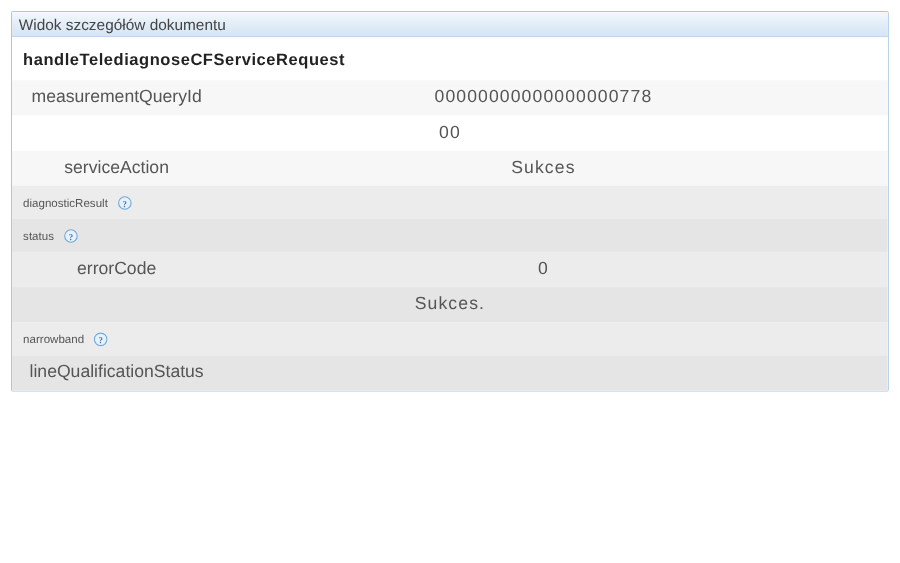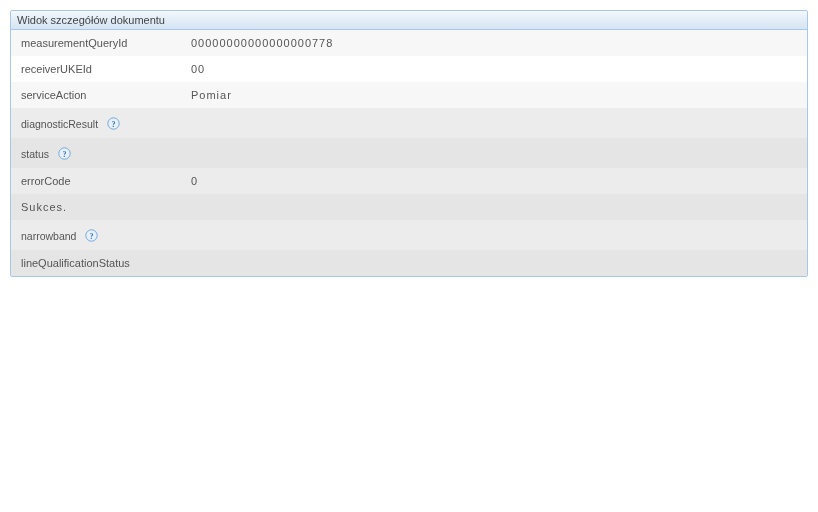--- a/index.html
+++ b/index.html
@@ -13,39 +13,40 @@
   .panel {
     margin: 10px;
     border: 1px solid #a8c7e6;
     border-radius: 2px;
     background: #fff;
   }
   .panel-header {
     background: linear-gradient(to bottom, #f4f8fc 0%, #e2edf7 50%, #d6e5f3 100%);
     border-bottom: 1px solid #a8c7e6;
     padding: 3px 6px;
-    font-size: 11px;
+    font-size: 14px;
     color: #444;
   }
   .panel-body {
     background: #fff;
   }
   .title-row {
     padding: 12px 10px 10px 10px;
     font-size: 15px;
     font-weight: bold;
     letter-spacing: 0.5px;
     color: #222;
   }
   .row {
     display: flex;
     align-items: center;
     padding: 7px 10px;
-    font-size: 11px;
+    font-size: 16px;
     color: #555;
+    text-align: center;
   }
   .row .label {
     width: 170px;
     flex: 0 0 170px;
   }
   .row .value {
     flex: 1;
     letter-spacing: 1px;
   }
   .bg-light { background: #f7f7f7; }
@@ -71,34 +72,36 @@
 </style>
 </head>
 <body>
 
 <div class="panel">
   <div class="panel-header">
     <span>Widok szczegółów dokumentu</span>
   </div>
   <div class="panel-body">
 
+    <div class="title-row bg-white">
+      <span>handleTelediagnoseCFServiceRequest</span>
+    </div>
 
     <div class="row bg-light">
       <span class="label">measurementQueryId</span>
       <span class="value">00000000000000000778</span>
     </div>
 
     <div class="row bg-white">
-      <span class="label">receiverUKEId</span>
       <span class="value">00</span>
     </div>
 
     <div class="row bg-light">
       <span class="label">serviceAction</span>
-      <span class="value">Pomiar</span>
+      <span class="value">Sukces</span>
     </div>
 
     <div class="section-row bg-med">
       <span>diagnosticResult</span>
       <span class="help-icon">
         <svg width="13" height="13" viewBox="0 0 16 16">
           <circle cx="8" cy="8" r="7" fill="#e8f1fb" stroke="#6fa8d8" stroke-width="1.2"></circle>
           <text x="8" y="12" text-anchor="middle" font-size="10" font-family="Georgia,serif" fill="#3b76b5" font-weight="bold">?</text>
         </svg>
       </span>

